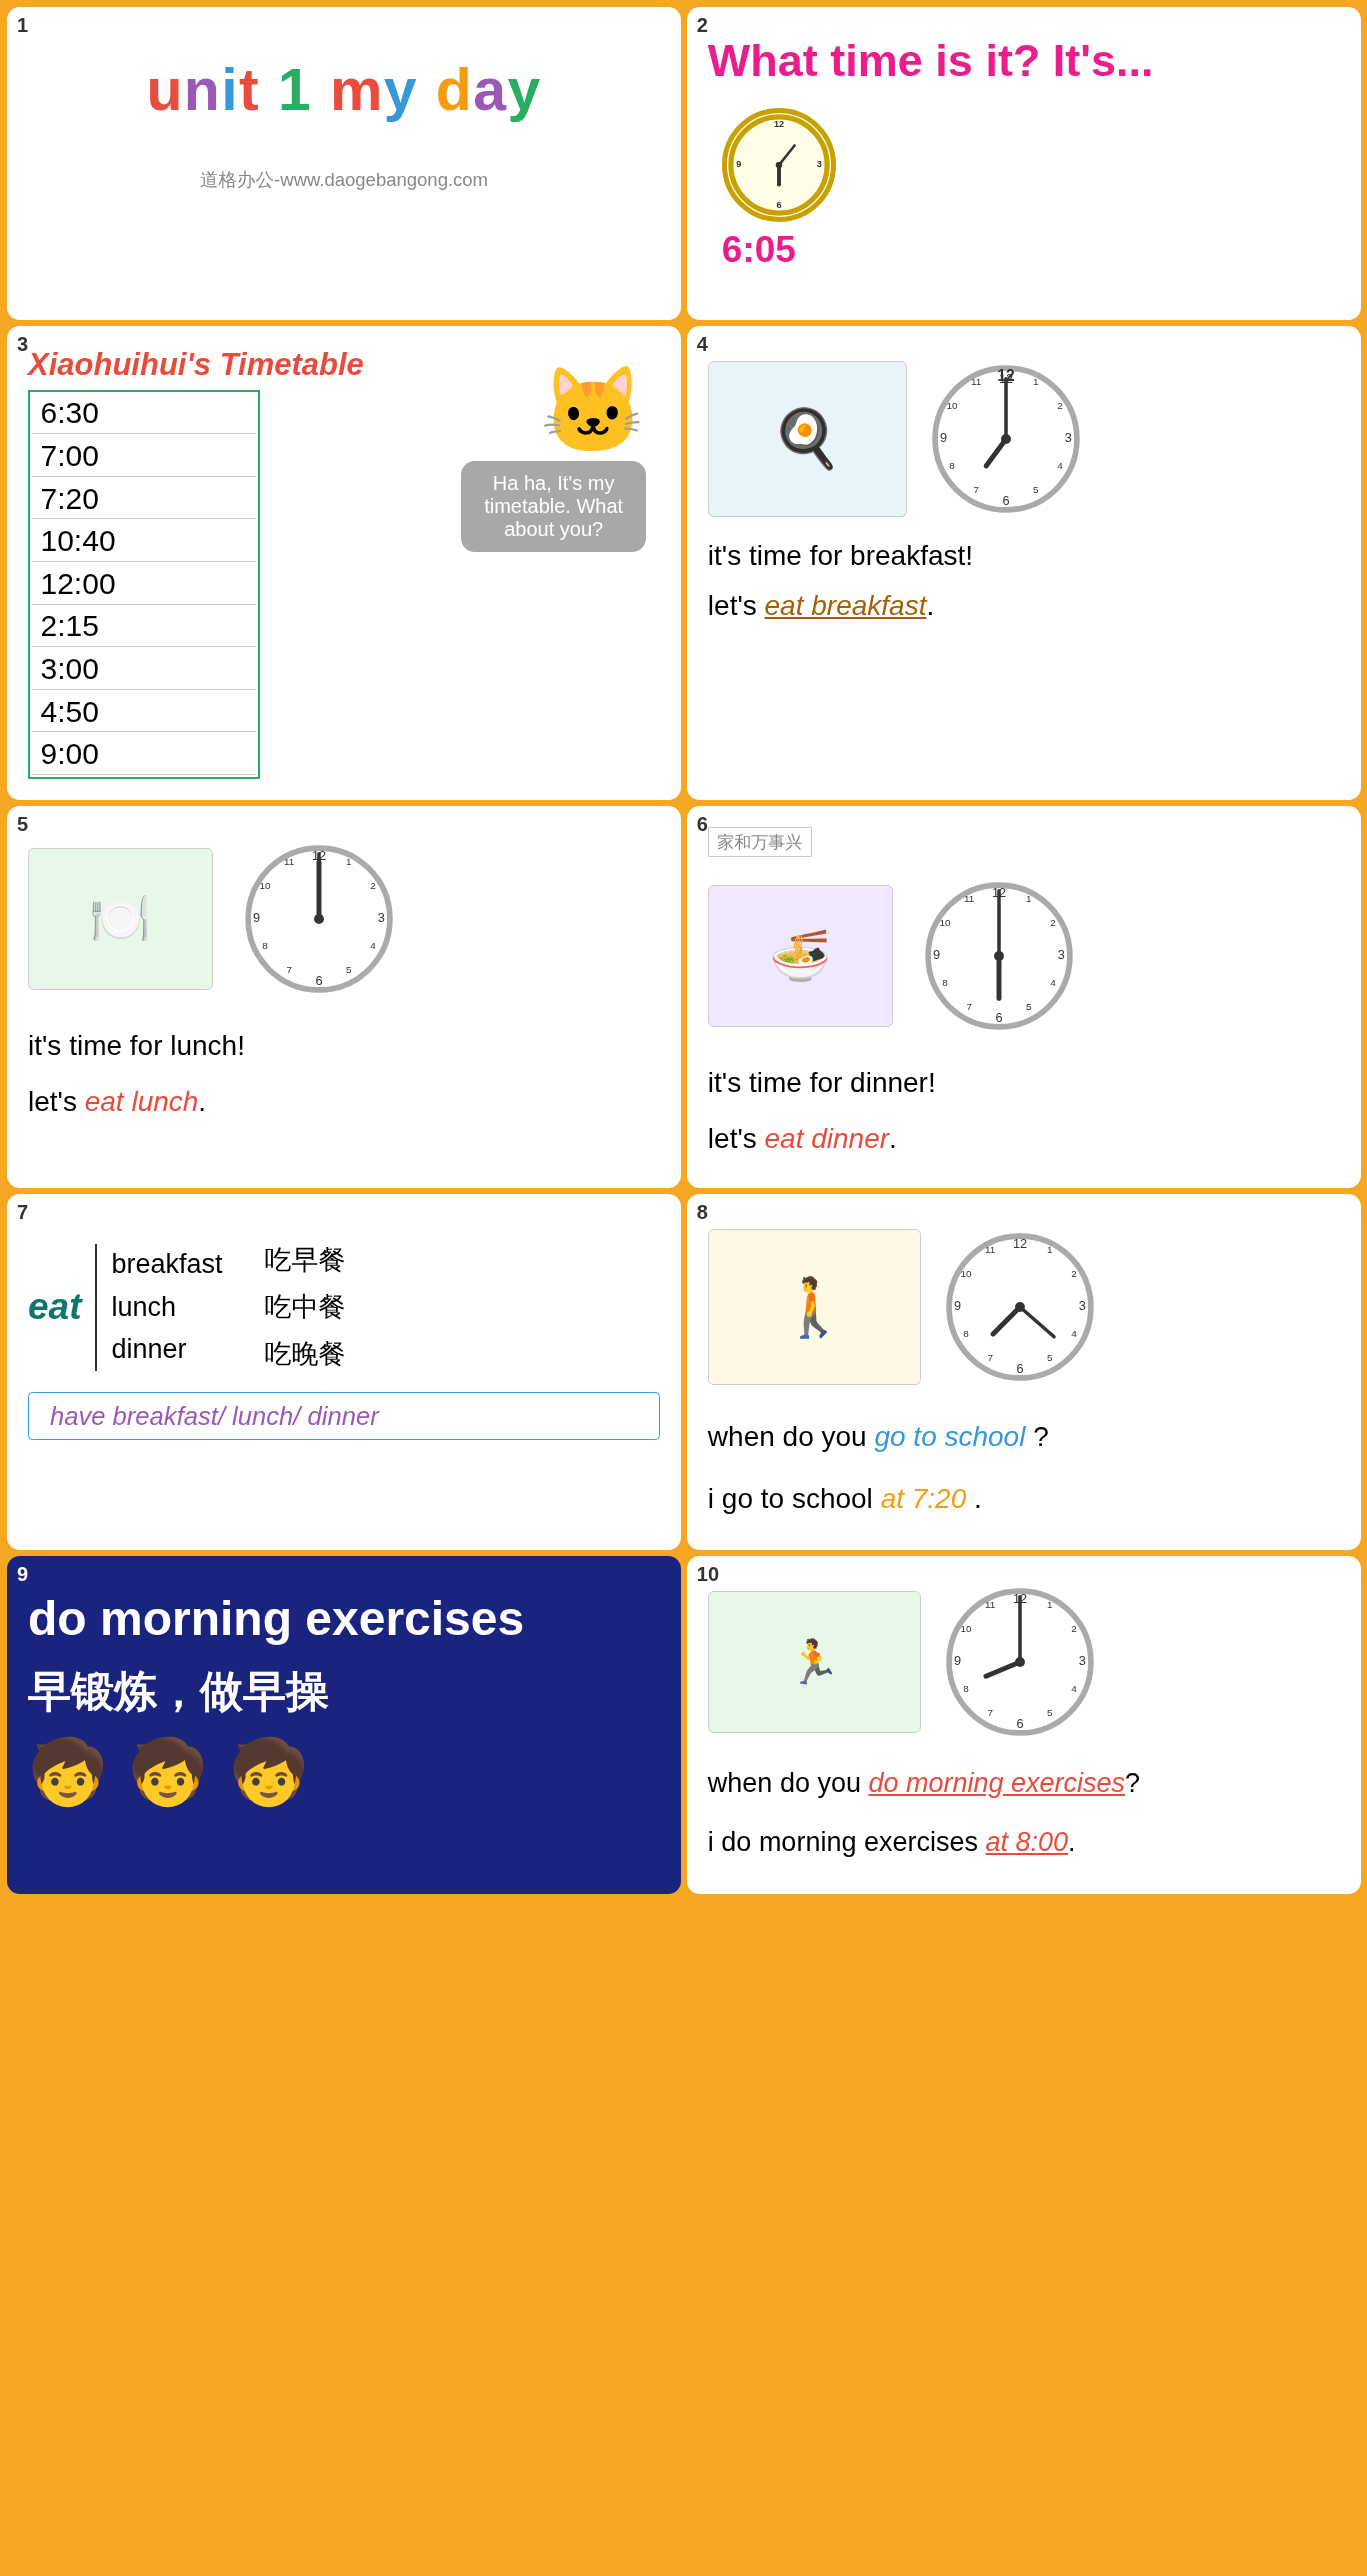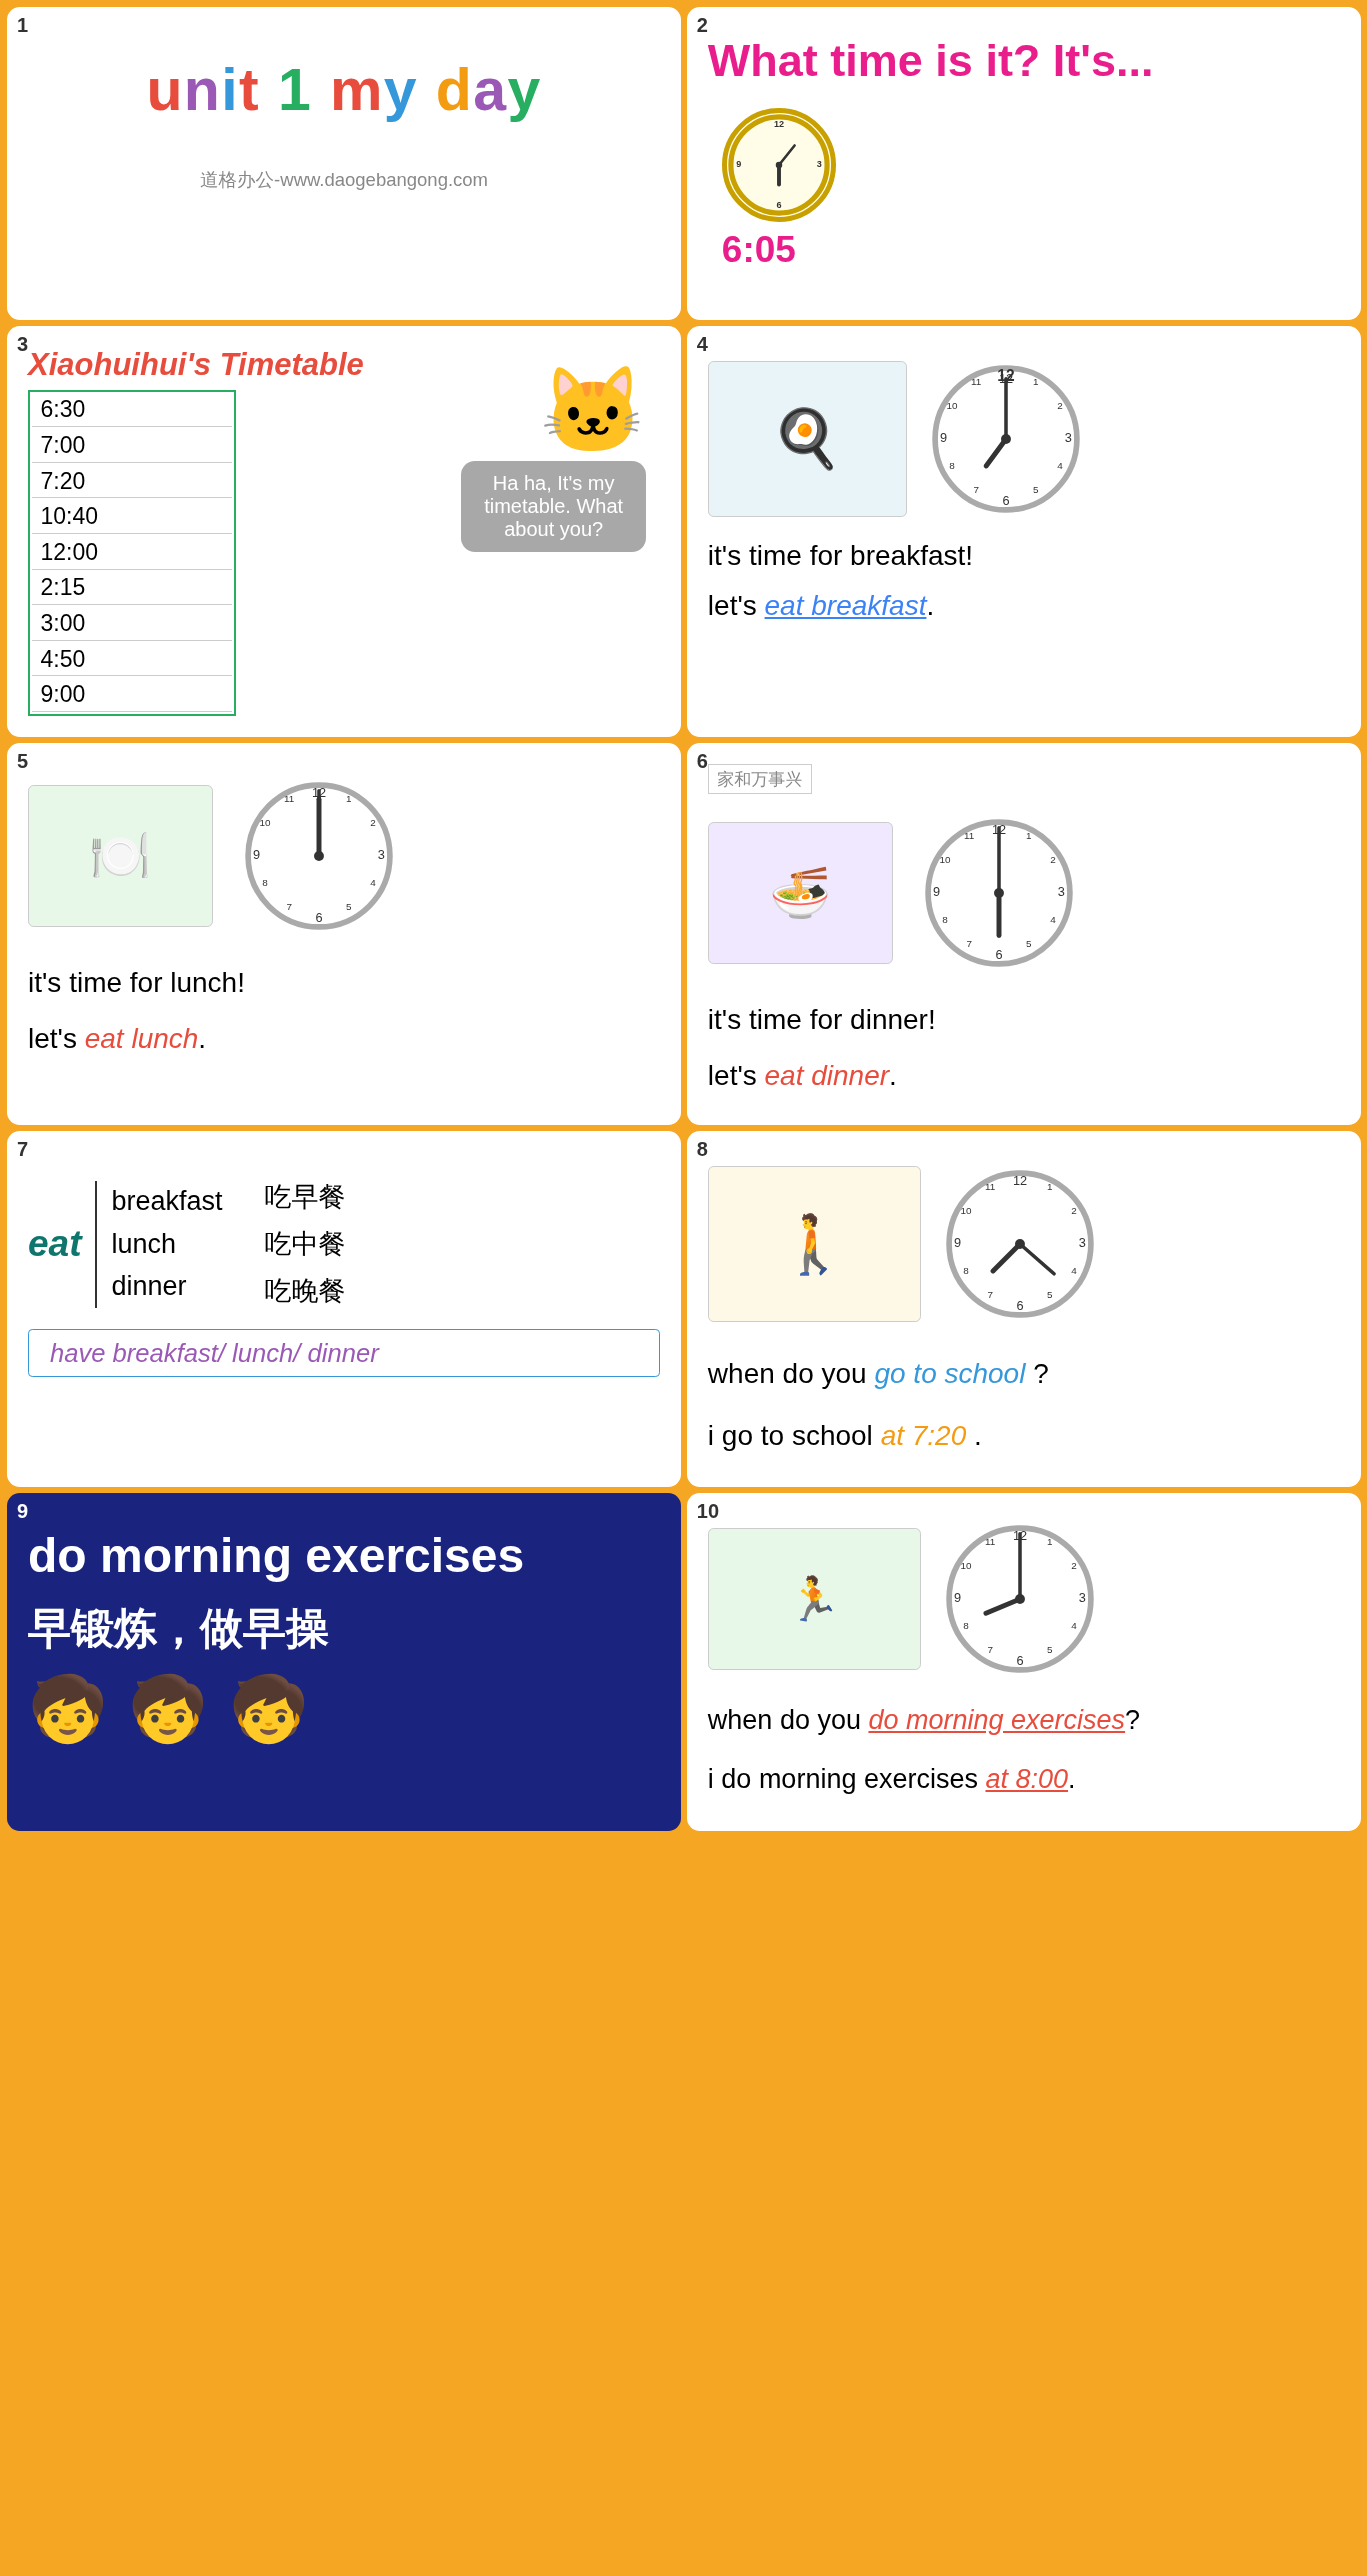--- a/index.html
+++ b/index.html
@@ -108,22 +108,22 @@
     
     .card3-title {
       font-size: 31px;
       font-weight: bold;
       color: #e74c3c;
       font-style: italic;
       margin-bottom: 7px;
     }
     .timetable {
       border: 2.1px solid #27ae60;
-      width: 208px;
-      font-size: 23px;
+      width: 232px;
+      font-size: 30px;
     }
     .timetable td {
       padding: 2.8px 8.5px;
       border-bottom: 0.7px solid #ccc;
     }
 
     
     .card4-content {
       display: flex;
       align-items: flex-start;
@@ -140,21 +140,21 @@
       align-items: center;
       justify-content: center;
       font-size: 57px;
     }
     .card4-text {
       font-size: 28px;
       margin-top: 14px;
       line-height: 1.8;
     }
     .underline-red {
-      color: #3b82f6;
+      color: #a16207;
       text-decoration: underline;
       font-style: italic;
     }
     .meal-top {
       display: flex;
       align-items: center;
       gap: 28px;
       margin-top: 14px;
     }
     .meal-image {

